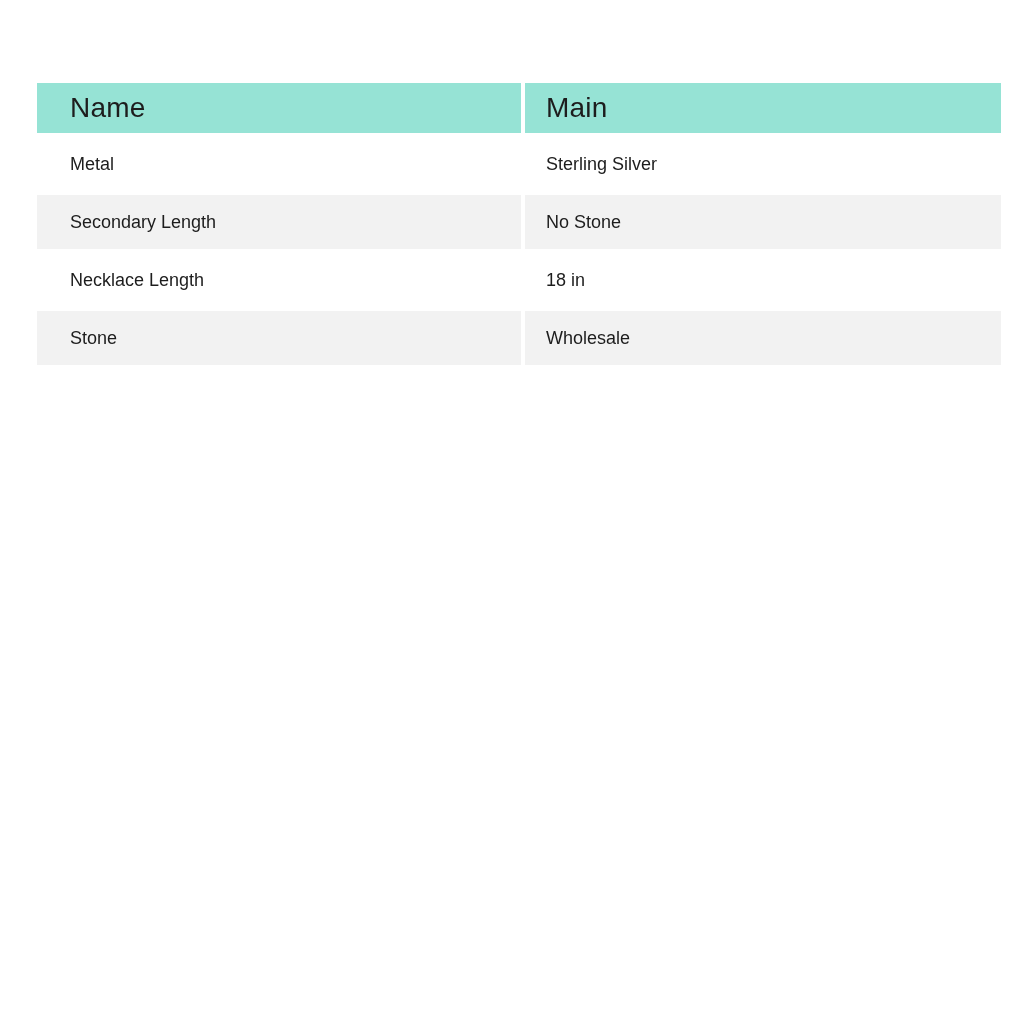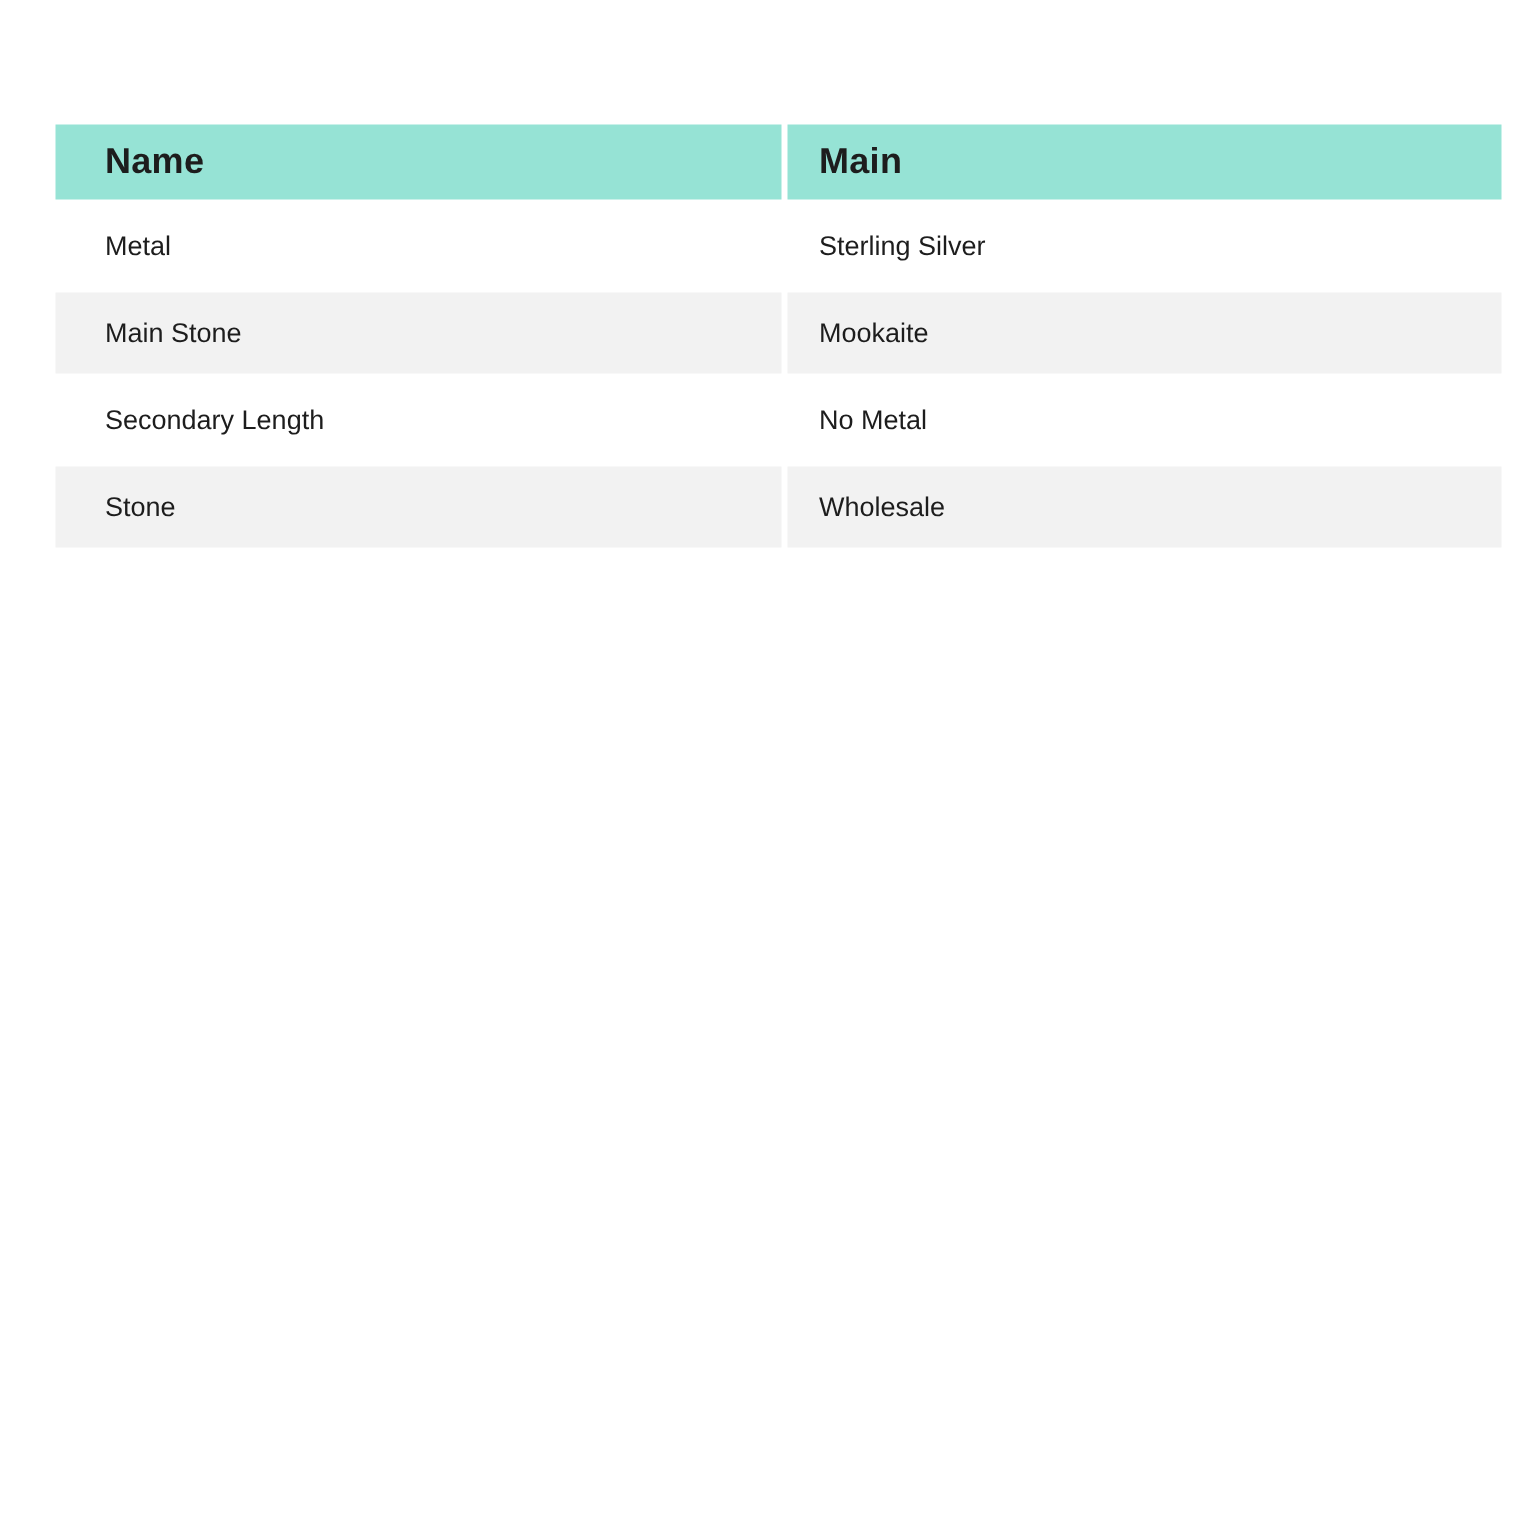--- a/index.html
+++ b/index.html
@@ -30,22 +30,22 @@
     vertical-align: middle;
     text-align: left;
     white-space: nowrap;
     overflow: hidden;
   }
   th.col-name, td.col-name { padding: 0 10px 0 33px; }
   th.col-value, td.col-value { padding: 0 10px 0 21px; }
   thead th {
     height: 50px;
     background: var(--header-bg, #96e3d5);
-    font-size: 24px;
-    font-weight: 700;
+    font-size: 28px;
+    font-weight: 400;
     letter-spacing: 0.2px;
   }
   tbody td {
     height: 54px;
     background: var(--row-bg, #ffffff);
     font-size: 18px;
     font-weight: 400;
   }
   tbody tr:nth-child(even) td {
     background: var(--row-alt-bg, #f2f2f2);
@@ -64,25 +64,25 @@
       <th class="col-name">Name</th>
       <th class="col-value">Main</th>
     </tr>
   </thead>
   <tbody>
       <tr>
         <td class="col-name">Metal</td>
         <td class="col-value">Sterling Silver</td>
       </tr>
       <tr>
-        <td class="col-name">Main Stone</td>
-        <td class="col-value">Mookaite</td>
+        <td class="col-name">Secondary Length</td>
+        <td class="col-value">No Stone</td>
       </tr>
       <tr>
-        <td class="col-name">Secondary Length</td>
-        <td class="col-value">No Metal</td>
+        <td class="col-name">Necklace Length</td>
+        <td class="col-value">18 in</td>
       </tr>
       <tr>
         <td class="col-name">Stone</td>
         <td class="col-value">Wholesale</td>
       </tr>
     </tbody>
 </table>
 
 </body></html>

